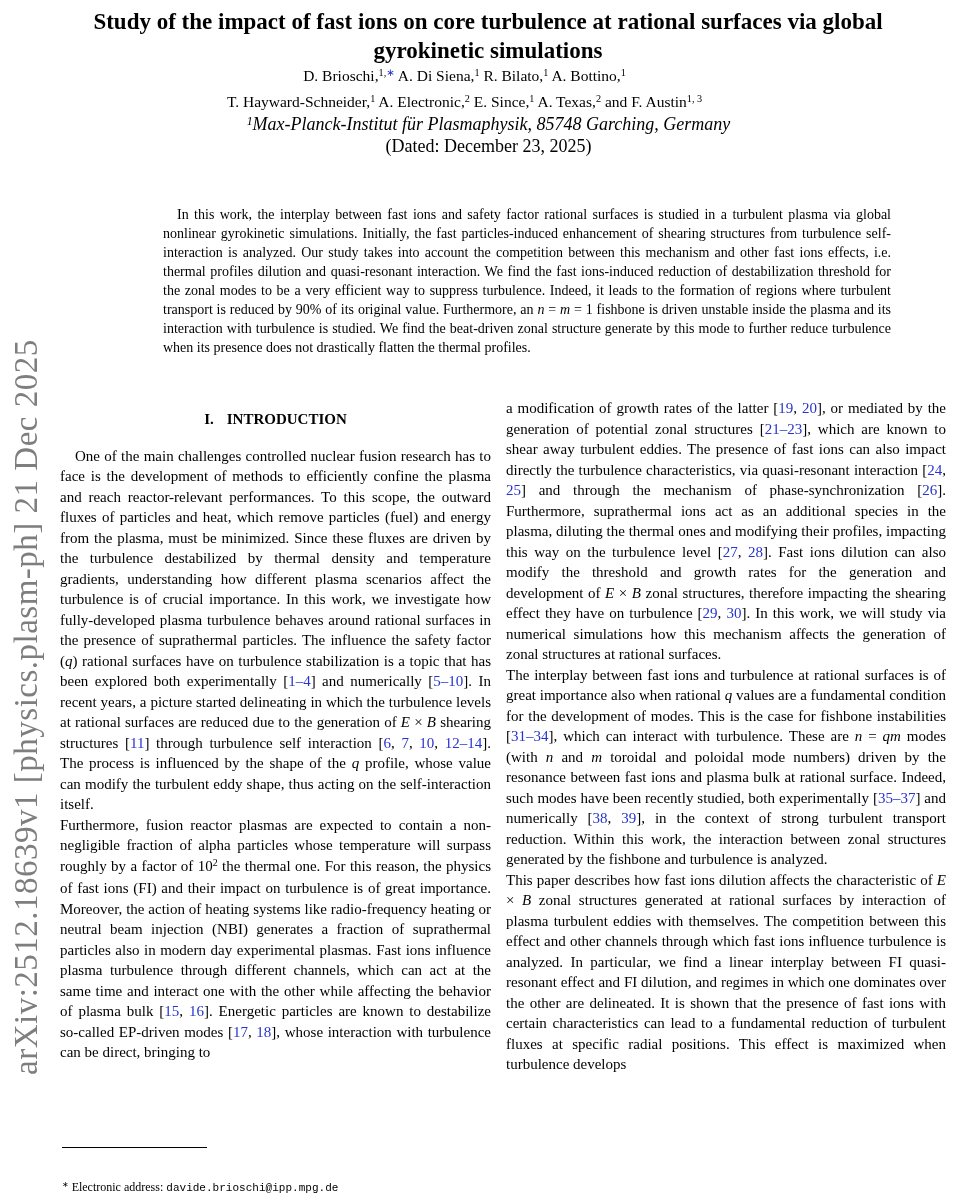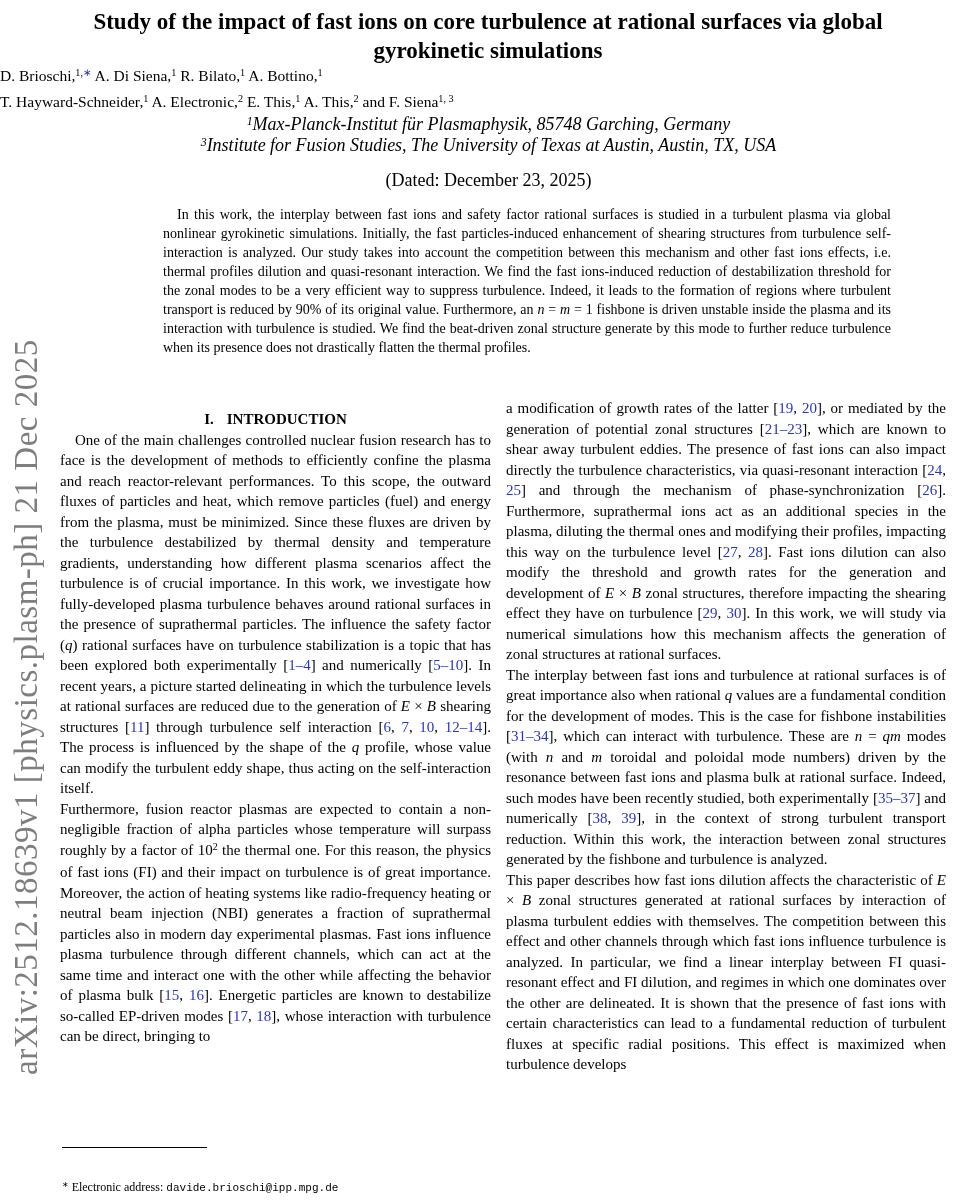--- a/index.html
+++ b/index.html
@@ -13,39 +13,39 @@
     color:var(--watermark, #7e7e7e);
   }
 
   .title {
     position:absolute; top:8px; left:78px; width:820px;
     text-align:center; font-size:23px; font-weight:bold; line-height:1.24;
   }
 
   .authors {
     position:absolute; top:64px; left:0; width:929px;
-    font-size:15.5px; line-height:24px;
+    text-align:center; font-size:15.5px; line-height:24px;
   }
 
   .affils {
     position:absolute; top:115px; left:0; width:977px;
     text-align:center; font-style:italic; font-size:18px; line-height:19px;
   }
-  .dated { font-style:normal; margin-top:14px; }
+  .dated { font-style:normal; margin-top:1px; }
 
   .abstract {
     position:absolute; top:205px; left:163px; width:728px;
     font-size:14px; line-height:19px; text-align:justify; text-indent:14px;
   }
 
   .col { position:absolute; font-size:15px; line-height:20.5px; }
   .col-left  { left:60px;  top:403px; width:431px; height:742px; overflow:hidden; }
   .col-right { left:506px; top:398px; width:440px; height:802px; overflow:hidden; }
 
-  .sec-head { text-align:center; font-weight:bold; font-size:15px; margin-bottom:0; margin-top:6px; }
+  .sec-head { text-align:center; font-weight:bold; font-size:15px; margin-bottom:16px; margin-top:6px; }
   .sec-head .sp { display:inline-block; width:13px; }
 
   p.para { text-align:justify; }
   p.indent { text-indent:15px; }
 
   .s-m   { font-style:italic; }
   .s-c   { color:var(--cite, #2733cc); }
   .s-sup  { font-size:0.66em; position:relative; top:-0.45em; }
   .s-supc { font-size:0.66em; position:relative; top:-0.45em; color:var(--cite, #2733cc); }
   .s-mono { font-family:"Liberation Mono", monospace; font-size:0.92em; }
@@ -55,26 +55,25 @@
 </style>
 </head>
 <body>
 
 <div class="banner">arXiv:2512.18639v1  [physics.plasm-ph]  21 Dec 2025</div>
 
 <h1 class="title">Study of the impact of fast ions on core turbulence at rational surfaces via global gyrokinetic simulations</h1>
 
 <div class="authors">
   <div><span>D. Brioschi,</span><span class="s-sup">1,</span><span class="s-supc">∗</span><span> A. Di Siena,</span><span class="s-sup">1</span><span> R. Bilato,</span><span class="s-sup">1</span><span> A. Bottino,</span><span class="s-sup">1</span></div>
-  <div><span>T. Hayward-Schneider,</span><span class="s-sup">1</span><span> A. Electronic,</span><span class="s-sup">2</span><span> E. This,</span><span class="s-sup">1</span><span> A. This,</span><span class="s-sup">2</span><span> and F. Siena</span><span class="s-sup">1, 3</span></div>
+  <div><span>T. Hayward-Schneider,</span><span class="s-sup">1</span><span> A. Electronic,</span><span class="s-sup">2</span><span> E. Since,</span><span class="s-sup">1</span><span> A. Texas,</span><span class="s-sup">2</span><span> and F. Austin</span><span class="s-sup">1, 3</span></div>
 </div>
 
 <div class="affils">
   <div><span class="s-sup">1</span><span>Max-Planck-Institut für Plasmaphysik, 85748 Garching, Germany</span></div>
-  <div><span class="s-sup">3</span><span>Institute for Fusion Studies, The University of Texas at Austin, Austin, TX, USA</span></div>
   <div class="dated">(Dated: December 23, 2025)</div>
 </div>
 
 <div class="abstract"><span>In this work, the interplay between fast ions and safety factor rational surfaces is studied in a turbulent plasma via global nonlinear gyrokinetic simulations. Initially, the fast particles-induced enhancement of shearing structures from turbulence self-interaction is analyzed. Our study takes into account the competition between this mechanism and other fast ions effects, i.e. thermal profiles dilution and quasi-resonant interaction. We find the fast ions-induced reduction of destabilization threshold for the zonal modes to be a very efficient way to suppress turbulence. Indeed, it leads to the formation of regions where turbulent transport is reduced by 90% of its original value. Furthermore, an </span><span class="s-m">n</span><span> = </span><span class="s-m">m</span><span> = 1 fishbone is driven unstable inside the plasma and its interaction with turbulence is studied. We find the beat-driven zonal structure generate by this mode to further reduce turbulence when its presence does not drastically flatten the thermal profiles.</span></div>
 
 <div class="col col-left">
   <div class="sec-head">
     <span>I.</span><span class="sp"></span><span>INTRODUCTION</span>
   </div>
   <p class="para indent"><span>One of the main challenges controlled nuclear fusion research has to face is the development of methods to efficiently confine the plasma and reach reactor-relevant performances. To this scope, the outward fluxes of particles and heat, which remove particles (fuel) and energy from the plasma, must be minimized. Since these fluxes are driven by the turbulence destabilized by thermal density and temperature gradients, understanding how different plasma scenarios affect the turbulence is of crucial importance. In this work, we investigate how fully-developed plasma turbulence behaves around rational surfaces in the presence of suprathermal particles. The influence the safety factor (</span><span class="s-m">q</span><span>) rational surfaces have on turbulence stabilization is a topic that has been explored both experimentally [</span><span class="s-c">1–4</span><span>] and numerically [</span><span class="s-c">5–10</span><span>]. In recent years, a picture started delineating in which the turbulence levels at rational surfaces are reduced due to the generation of </span><span class="s-m">E</span><span> × </span><span class="s-m">B</span><span> shearing structures [</span><span class="s-c">11</span><span>] through turbulence self interaction [</span><span class="s-c">6</span><span>, </span><span class="s-c">7</span><span>, </span><span class="s-c">10</span><span>, </span><span class="s-c">12–14</span><span>]. The process is influenced by the shape of the </span><span class="s-m">q</span><span> profile, whose value can modify the turbulent eddy shape, thus acting on the self-interaction itself.</span></p>

